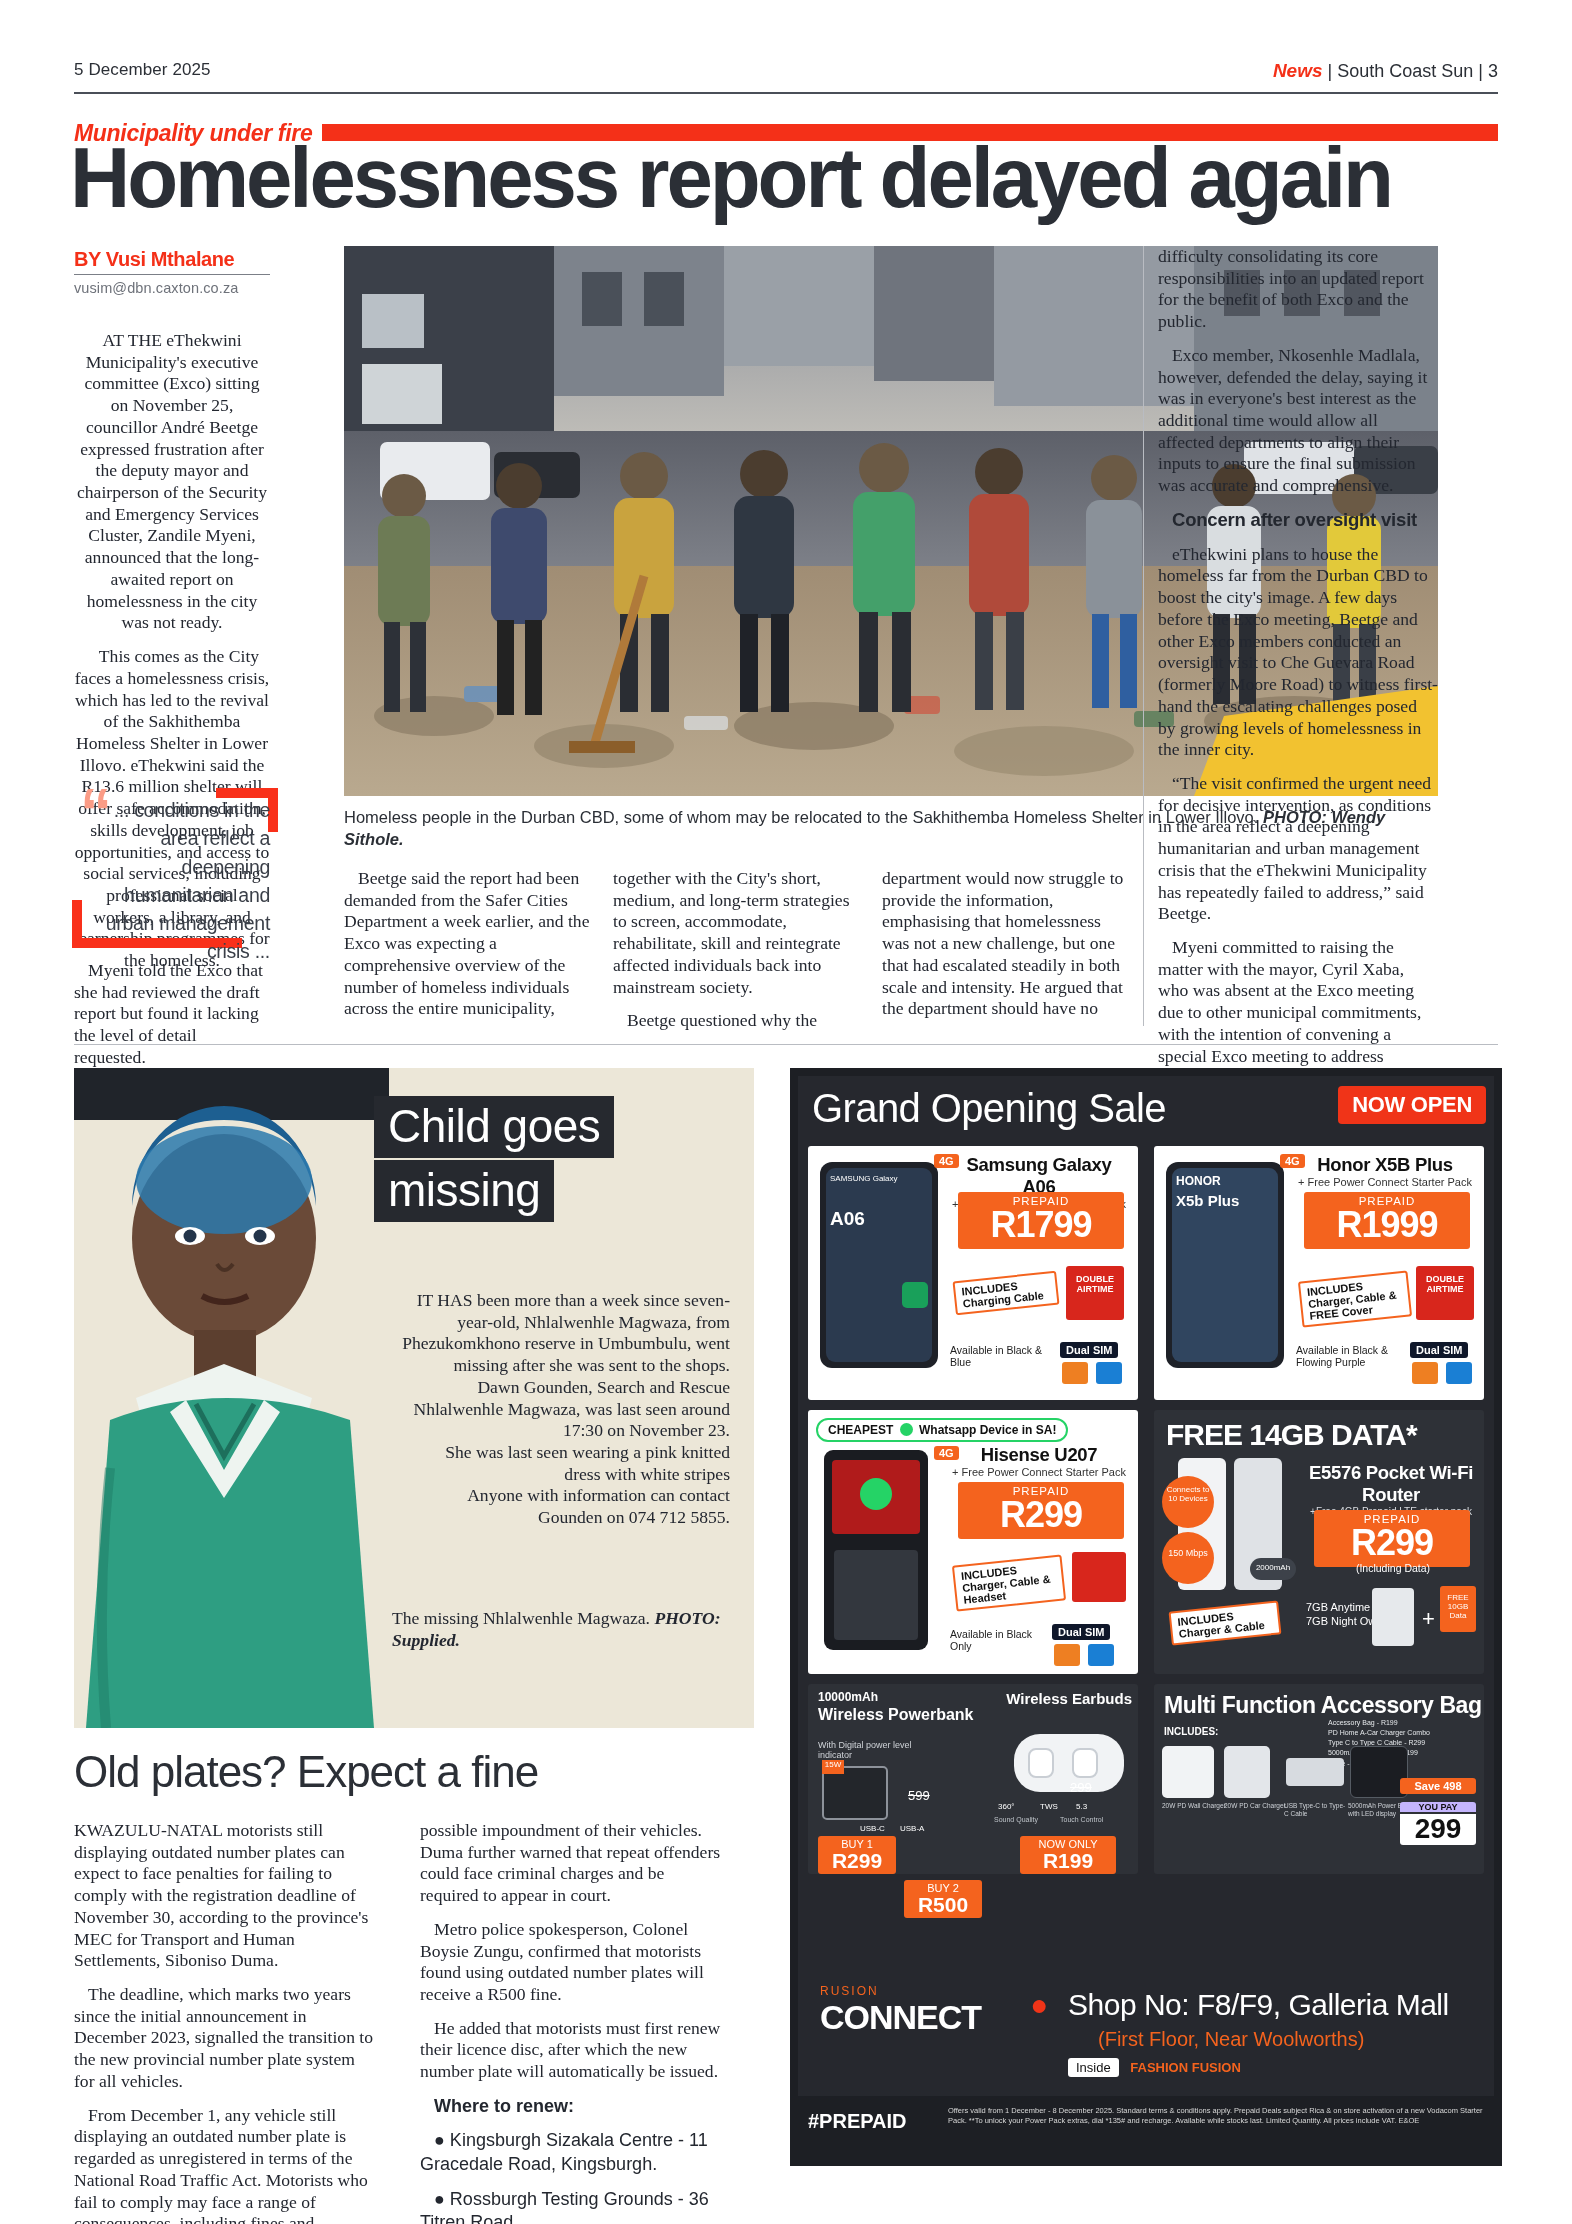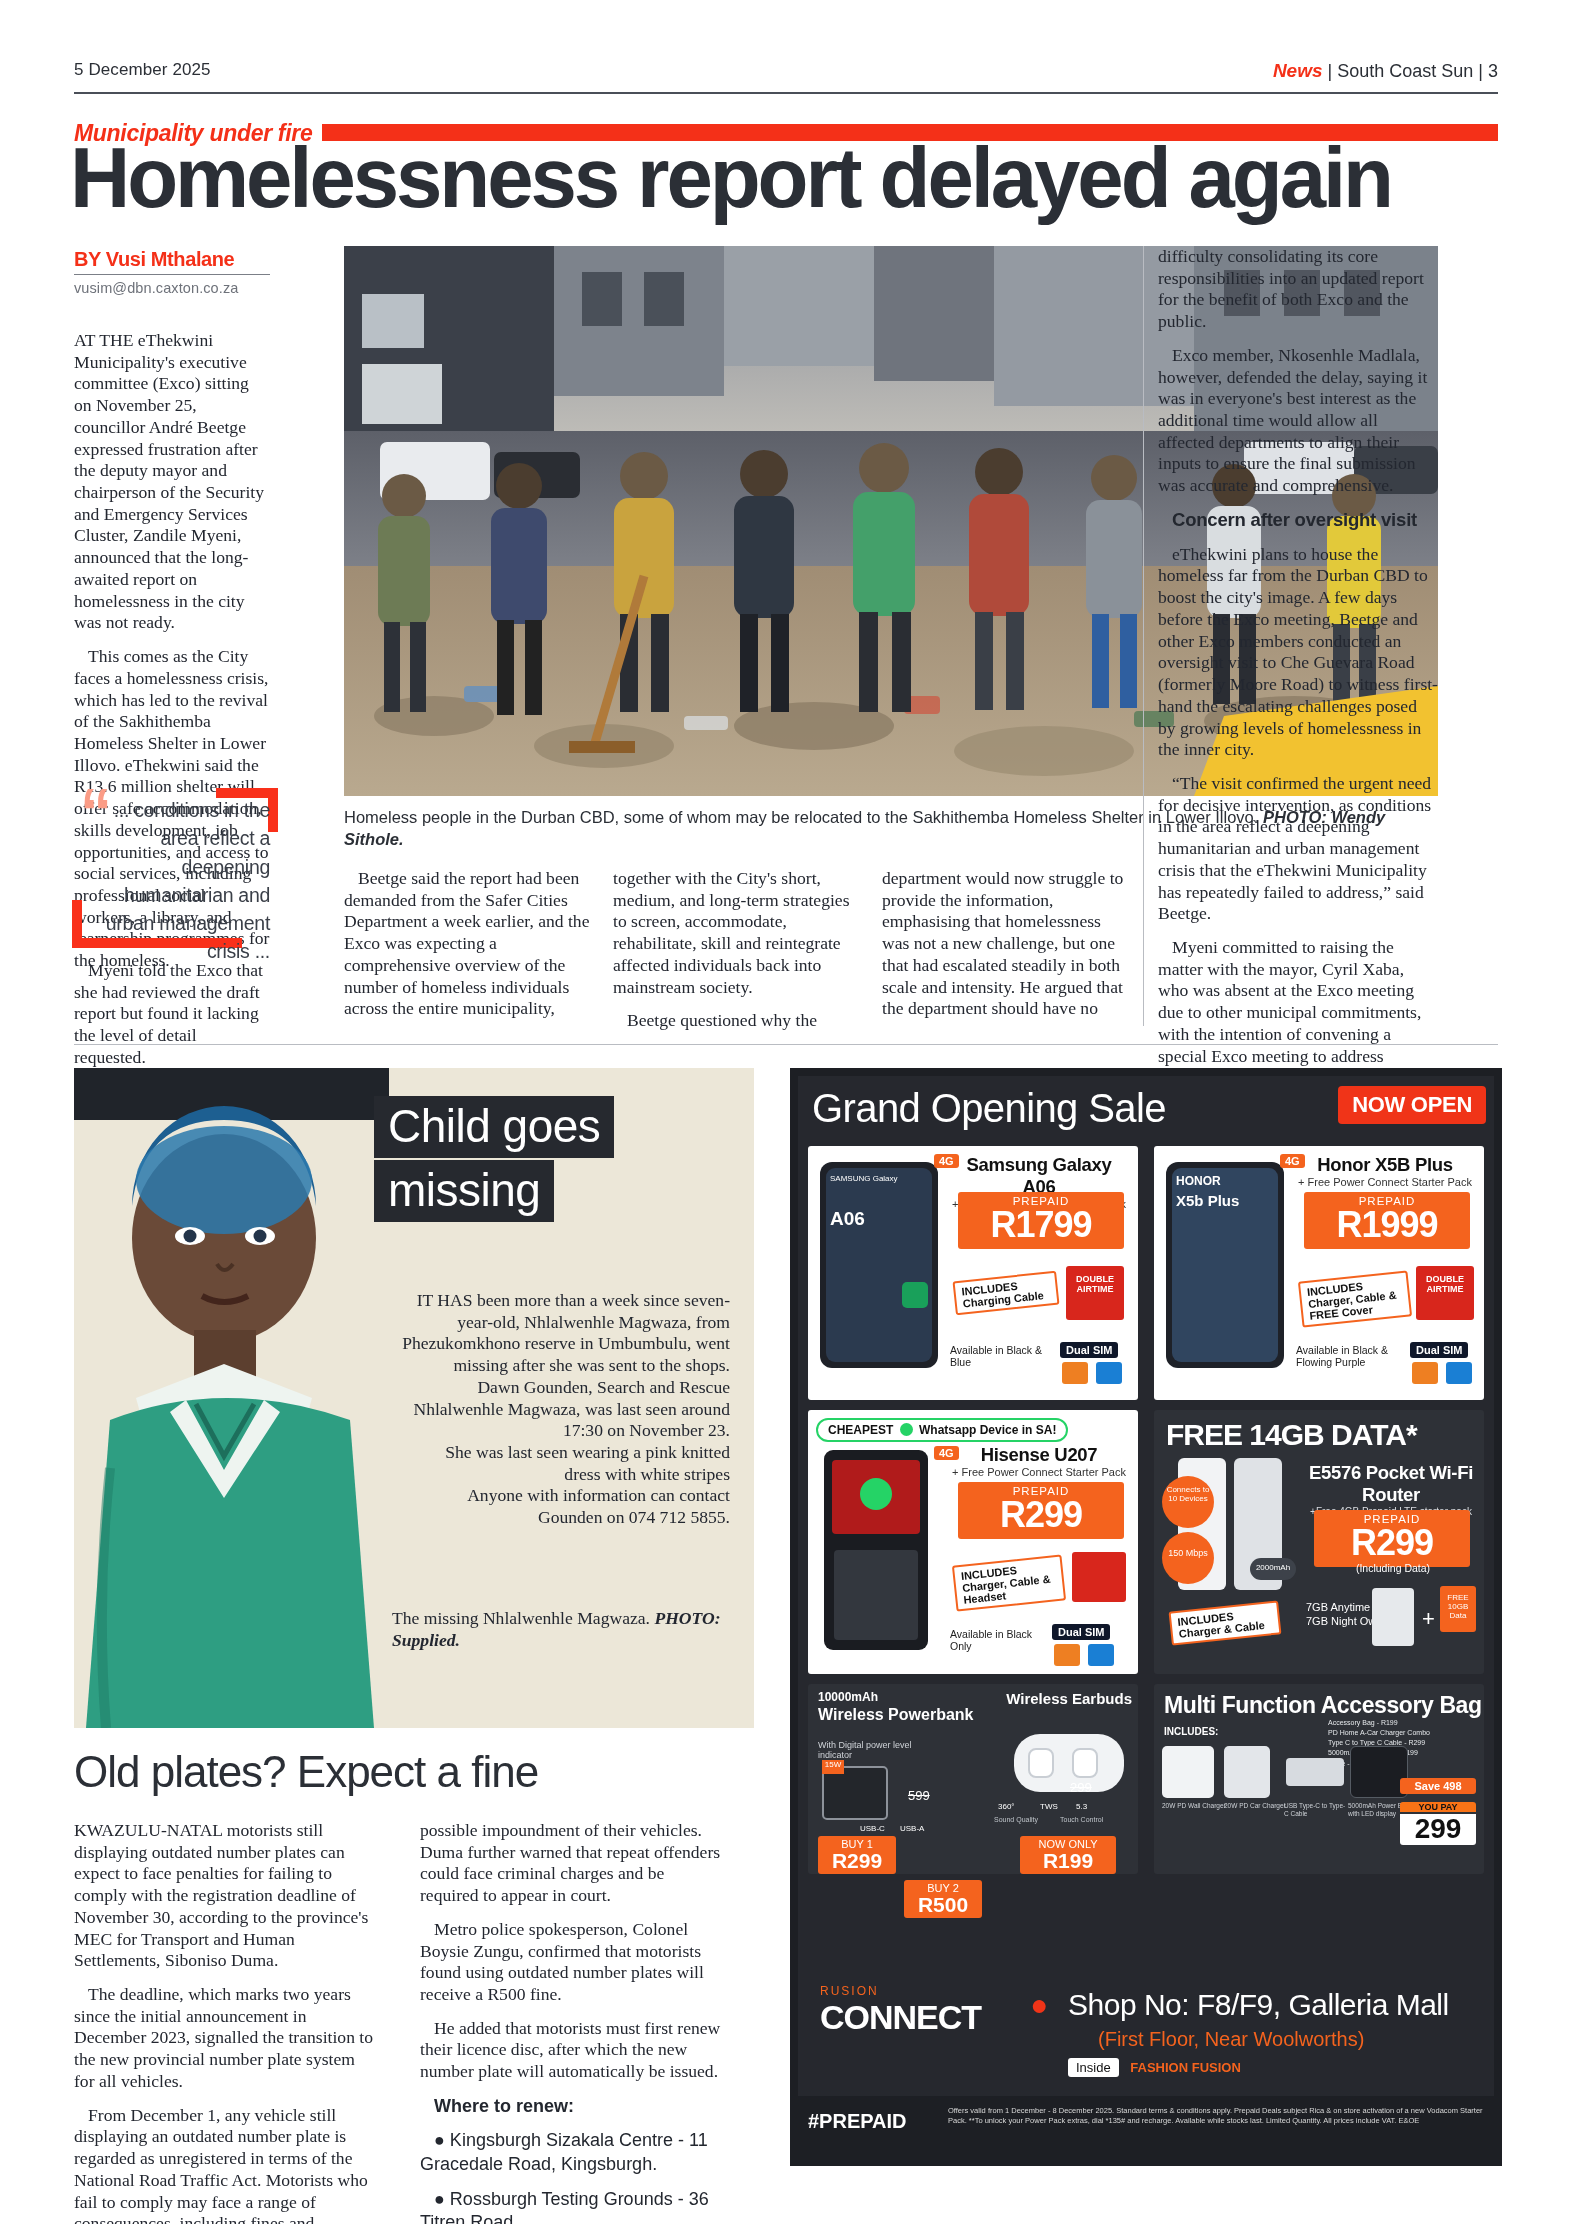--- a/index.html
+++ b/index.html
@@ -82,21 +82,21 @@
     font-size: 17.6px;
     line-height: 1.235;
     color: #232730;
     text-align: left;
   }
   .bodycol p { text-indent: 14px; }
   .bodycol p.noindent { text-indent: 0; }
   .bodycol p + p { margin-top: 12px; }
 
   .col1 {
-    position: absolute; left: 74px; top: 330px; width: 196px;
+    position: absolute; left: 74px; top: 330px; width: 196px; text-align: center;
   }
   .col1-b {
     position: absolute; left: 74px; top: 960px; width: 196px;
   }
 
   
   .pullquote {
     position: absolute; left: 72px; top: 788px; width: 206px; height: 160px;
   }
   .pq-border-tr {
@@ -714,21 +714,21 @@
       </div>
       <div style="position:absolute;left:8px;top:62px;width:52px;height:52px;background:#f1f3f5;border-radius:5px;"></div>
       <div style="position:absolute;left:8px;top:118px;width:66px;color:#cfd3d8;font-size:6.5px;line-height:1.25;">20W PD Wall Charger</div>
       <div style="position:absolute;left:70px;top:62px;width:46px;height:52px;background:#e3e6ea;border-radius:5px;"></div>
       <div style="position:absolute;left:70px;top:118px;width:62px;color:#cfd3d8;font-size:6.5px;line-height:1.25;">20W PD Car Charger</div>
       <div style="position:absolute;left:132px;top:74px;width:58px;height:28px;background:#d7dbe0;border-radius:4px;"></div>
       <div style="position:absolute;left:130px;top:118px;width:62px;color:#cfd3d8;font-size:6.5px;line-height:1.25;">USB Type-C to Type-C Cable</div>
       <div style="position:absolute;left:196px;top:62px;width:58px;height:52px;background:#1b1d22;border:1px solid #555b63;border-radius:6px;"></div>
       <div style="position:absolute;left:194px;top:118px;width:66px;color:#cfd3d8;font-size:6.5px;line-height:1.25;">5000mAh Power Bank with LED display</div>
       <div style="position:absolute;right:8px;top:94px;width:76px;background:#f4631e;color:#fff;font-size:11px;font-weight:bold;text-align:center;padding:2px 0;border-radius:3px;">Save 498</div>
-      <div style="position:absolute;right:8px;top:118px;width:76px;background:#f97316;color:#111;font-size:9px;font-weight:bold;text-align:center;border-radius:3px 3px 0 0;">YOU PAY</div>
+      <div style="position:absolute;right:8px;top:118px;width:76px;background:#c4b5fd;color:#111;font-size:9px;font-weight:bold;text-align:center;border-radius:3px 3px 0 0;">YOU PAY</div>
       <div style="position:absolute;right:8px;top:130px;width:76px;background:#fff;color:#111;font-size:28px;font-weight:bold;text-align:center;line-height:1.1;border-radius:0 0 3px 3px;">299</div>
     </div>
 
     <div class="shopbar">
       <div class="connect-logo">
         <span class="sm">RUSION</span>
         <span>CONNECT</span>
       </div>
       <div class="pin" style="position:absolute;left:232px;top:18px;">●</div>
       <div class="shop-no">Shop No: F8/F9, Galleria Mall</div>

